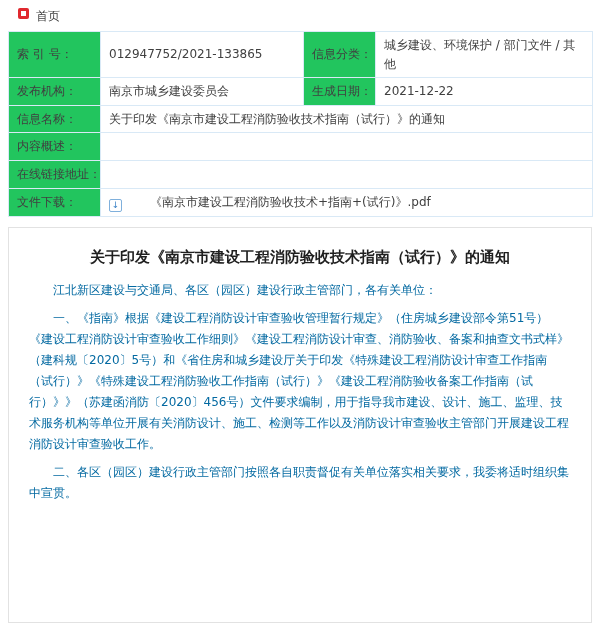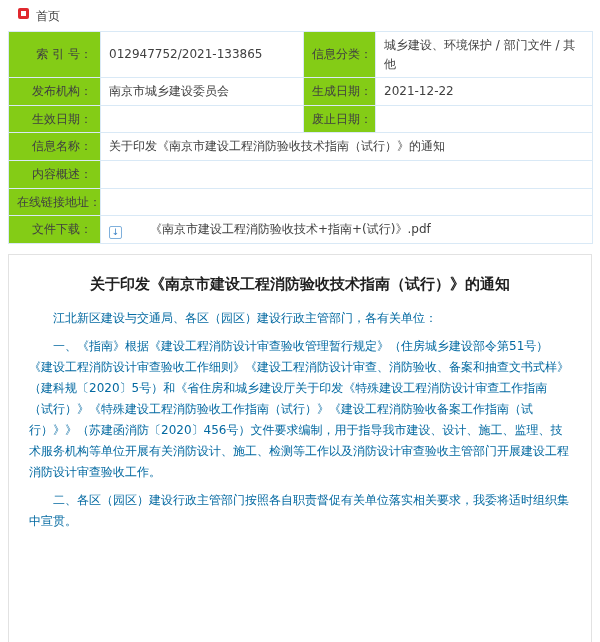--- a/index.html
+++ b/index.html
@@ -33,23 +33,23 @@
   }
   table.meta td {
     border: 1px solid #d9e9f6;
     padding: 4px 8px;
     height: 23px;
     color: #404040;
     line-height: 1.55;
     word-break: break-all;
   }
   td.lbl {
-    background: #84cc16;
+    background: #22c55e;
     color: #97a7b4;
-    text-align: right;
+    text-align: left;
     white-space: nowrap;
   }
   td.val { background: #ffffff; }
   .kw { line-height: 1.9; }
   .dl-cell { color: #404040; }
   .dl-icon {
     display: inline-flex; align-items: center; justify-content: center;
     width: 13px; height: 13px;
     border: 1px solid #7fb0dc; border-radius: 2px;
     color: #3f84c6; font-size: 9px; line-height: 1;
@@ -103,26 +103,20 @@
     <td class="lbl">信息分类：</td>
     <td class="val">城乡建设、环境保护 / 部门文件 / 其他</td>
   </tr>
   <tr>
     <td class="lbl">发布机构：</td>
     <td class="val">南京市城乡建设委员会</td>
     <td class="lbl">生成日期：</td>
     <td class="val">2021-12-22</td>
   </tr>
   <tr>
-    <td class="lbl">生效日期：</td>
-    <td class="val"></td>
-    <td class="lbl">废止日期：</td>
-    <td class="val"></td>
-  </tr>
-  <tr>
     <td class="lbl">信息名称：</td>
     <td class="val" colspan="3">关于印发《南京市建设工程消防验收技术指南（试行）》的通知</td>
   </tr>
   <tr>
     <td class="lbl">内容概述：</td>
     <td class="val" colspan="3"></td>
   </tr>
   <tr>
     <td class="lbl">在线链接地址：</td>
     <td class="val" colspan="3"></td>

